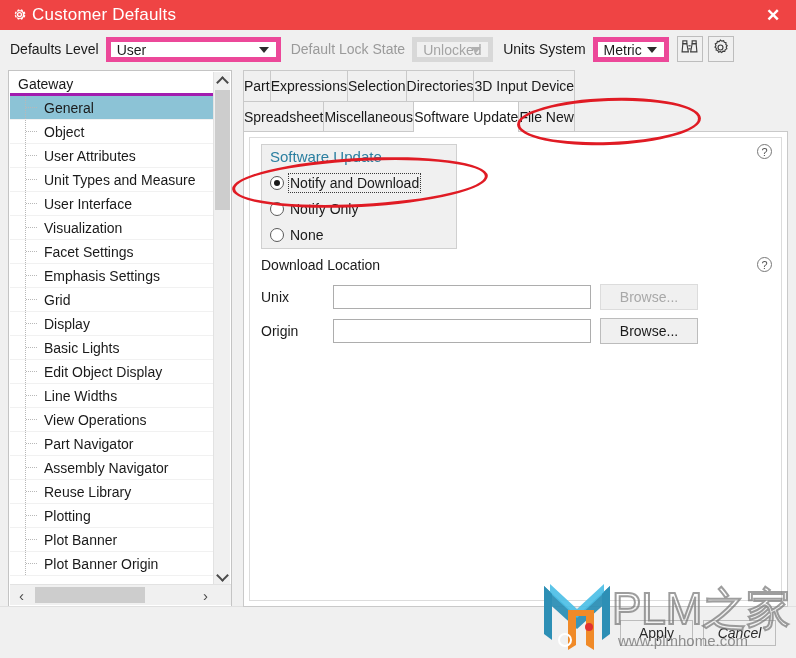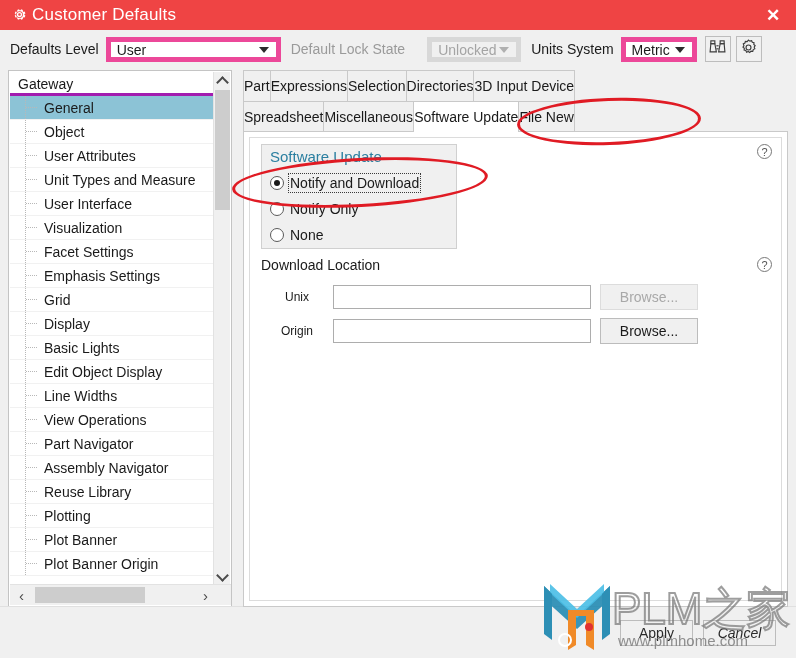--- a/index.html
+++ b/index.html
@@ -352,23 +352,22 @@
     position: absolute;
     left: 11px;
     height: 26px;
     display: flex;
     align-items: center;
   }
   .field-row.f0 { top: 146px; }
   .field-row.f1 { top: 180px; }
   .field-label {
     width: 72px;
-    font-size: 12px;
-    color: #1a1a1a;
-    text-align: center;
+    font-size: 14px;
+    color: #1a1a1a;
   }
   .text-input {
     width: 258px;
     height: 24px;
     border: 1px solid #adadad;
     background: #ffffff;
     box-sizing: border-box;
     font-family: "Liberation Sans", sans-serif;
     font-size: 13px;
     padding: 0 4px;
@@ -496,21 +495,21 @@
     <div class="title-close">✕</div>
   </div>
 
   <div class="toolbar">
     <div class="tb-label" style="margin-left:10px;">Defaults Level</div>
     <div class="combo" style="width:175px; margin-left:7px;">
       <span class="combo-text">User</span>
       <span class="combo-arrow"></span>
     </div>
     <div class="tb-label disabled" style="margin-left:10px;">Default Lock State</div>
-    <div class="combo disabled" style="width:94px; margin-left:22px;">
+    <div class="combo disabled" style="width:81px; margin-left:7px;">
       <span class="combo-text">Unlocked</span>
       <span class="combo-arrow"></span>
     </div>
     <div class="tb-label" style="margin-left:10px;">Units System</div>
     <div class="combo" style="width:76px; margin-left:7px;">
       <span class="combo-text">Metric</span>
       <span class="combo-arrow"></span>
     </div>
     <div class="icon-btn" style="margin-left:8px;">
       <span>

